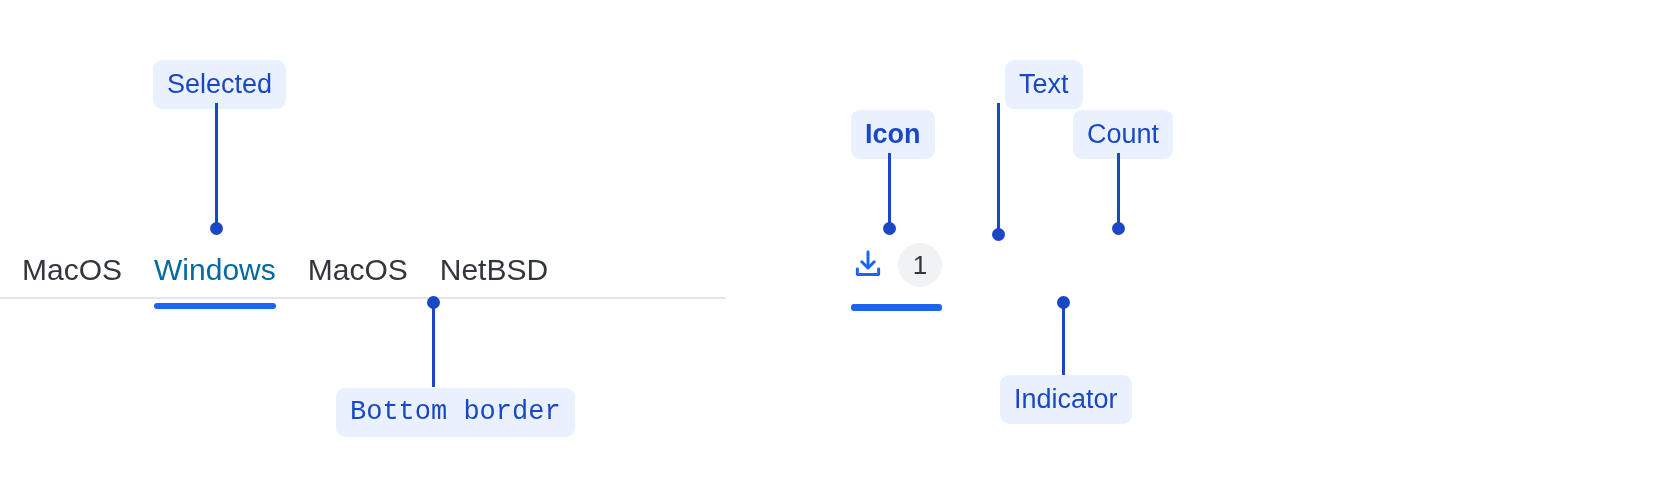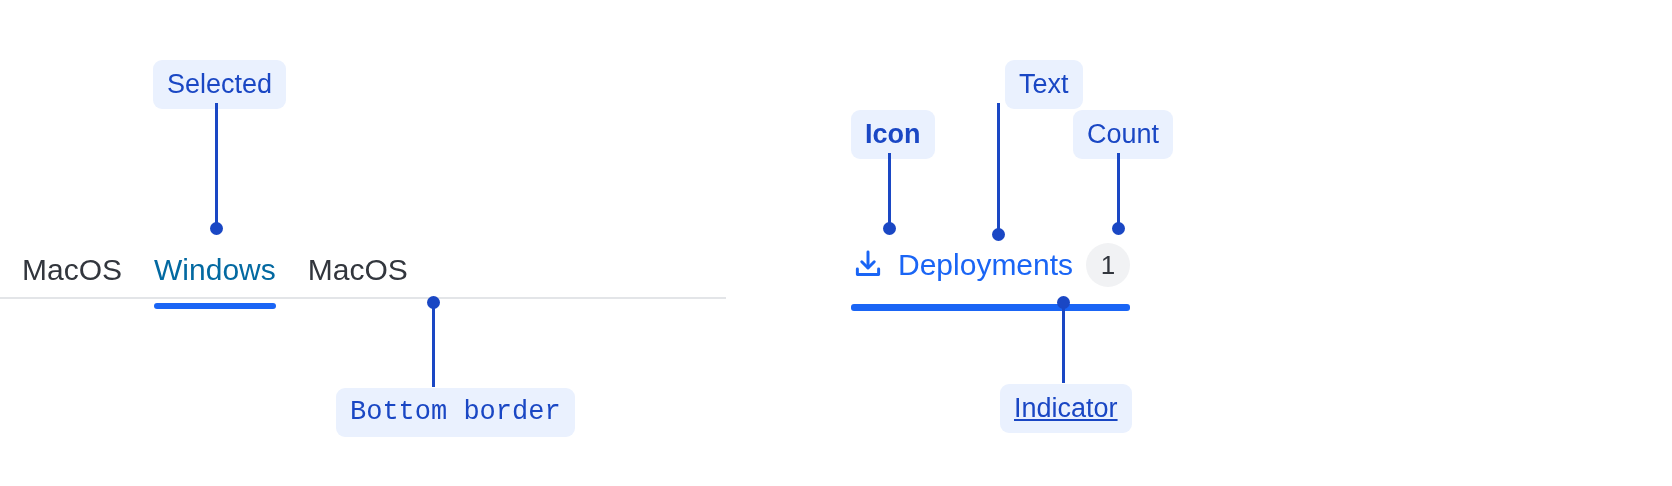--- a/index.html
+++ b/index.html
@@ -148,20 +148,23 @@
 
       <button class="tab selected">
         <span>Windows</span>
         <span class="underline"></span>
       </button>
 
       <button class="tab">
         <span>MacOS</span>
       </button>
 
+      <button class="tab">
+        <span>NetBSD</span>
+      </button>
 
 
     </div>
   </div>
 
   <div class="leader-dot" style="left:427px; top:296px;"></div>
   <div class="leader" style="left:432px; top:303px; height:84px;"></div>
   <div class="callout" style="left:336px; top:388px;font-family:Liberation Mono, monospace;">Bottom border</div>
 
   <div class="callout" style="left:851px; top:110px;font-weight:bold;">Icon</div>
@@ -180,25 +183,24 @@
     <button class="tab-rich">
 
       <span class="dl-icon">
         <svg width="34" height="34" viewBox="0 0 24 24" fill="none" stroke="#1a65f5" stroke-width="2.1" stroke-linecap="round" stroke-linejoin="round">
           <path d="M12 3.5 L12 14.5"></path>
           <path d="M7.6 10.4 L12 14.8 L16.4 10.4"></path>
           <path d="M4.5 15.5 L4.5 19.4 L19.5 19.4 L19.5 15.5"></path>
         </svg>
       </span>
 
-      <span class="tab-text">Deployments</span>
 
       <span class="count-badge">1</span>
 
       <span class="underline"></span>
     </button>
   </div>
 
   <div class="leader-dot" style="left:1057px; top:296px;"></div>
   <div class="leader" style="left:1062px; top:303px; height:80px;"></div>
-  <div class="callout" style="left:1000px; top:384px;text-decoration:underline;">Indicator</div>
+  <div class="callout" style="left:1000px; top:375px;">Indicator</div>
 
 </div>
 
 </body></html>

